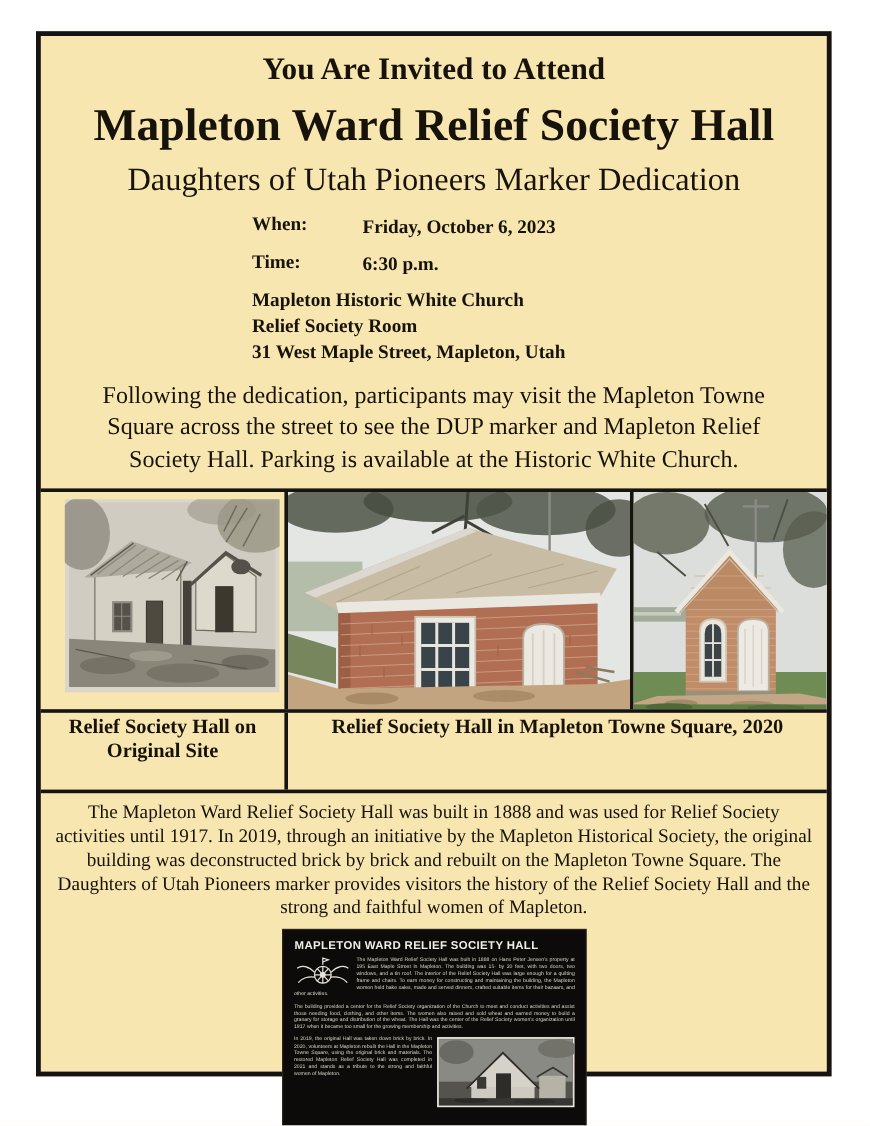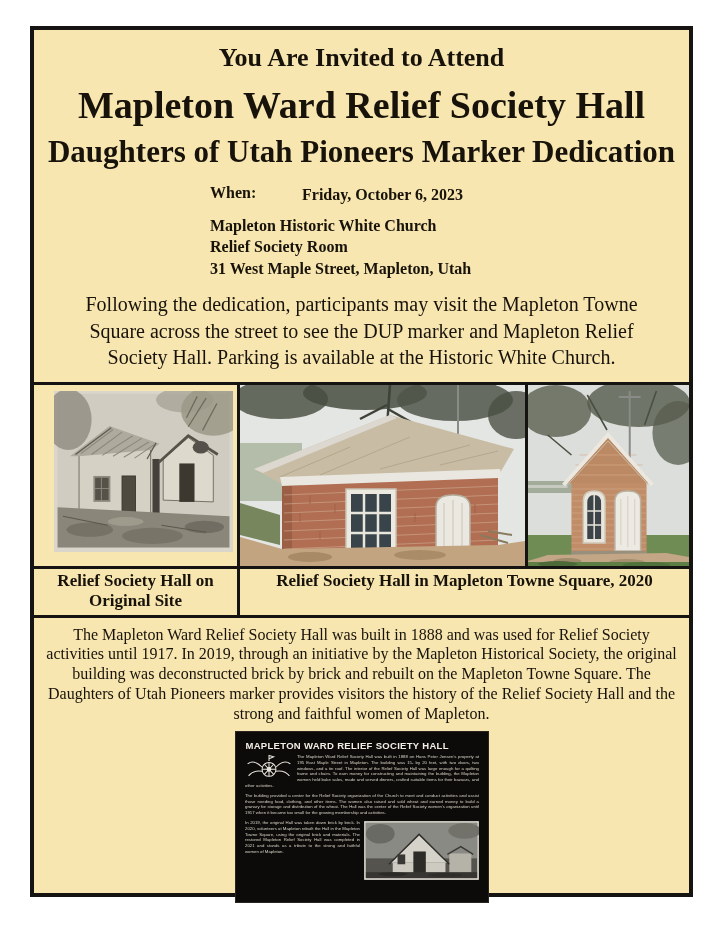--- a/index.html
+++ b/index.html
@@ -2,35 +2,35 @@
 <html><head>
 <meta charset="utf-8">
 <style>
   html,body{margin:0;padding:0;background:#ffffff;}
   .page{position:relative;width:725px;height:938px;background:#ffffff;overflow:hidden;
         font-family:"Liberation Serif","DejaVu Serif",serif;color:#17120a;}
   .flyer{position:absolute;left:30px;top:26px;width:663px;height:871px;box-sizing:border-box;
          background:#f8e6b0;border:4px solid #161412;}
   .invite{margin-top:13px;text-align:center;font-size:26px;font-weight:bold;}
   .title{margin-top:10px;text-align:center;font-size:38px;font-weight:bold;}
-  .subtitle{margin-top:7px;text-align:center;font-size:31px;font-weight:bold;}
+  .subtitle{margin-top:7px;text-align:center;font-size:27px;font-weight:normal;}
   .details{margin:14px 0 0 176px;font-size:16px;}
   .detail-row{display:flex;margin-bottom:9px;}
   .detail-label{width:92px;font-weight:bold;flex:none;}
   .detail-value{line-height:1.35;font-weight:bold;}
   .note{margin:12px auto 0;width:608px;text-align:center;font-size:20px;line-height:1.32;}
   .photo-table{margin-top:11px;border-top:3px solid #161412;}
   .photo-row{display:flex;height:181px;background:#f8e6b0;}
   .pcell{box-sizing:border-box;overflow:hidden;}
   .pcell svg{display:block;width:100%;height:100%;}
   .cell1{width:206px;border-right:3px solid #161412;padding:6px 4px 14px 20px;}
   .cell2{width:288px;border-right:3px solid #161412;}
   .cell3{flex:1;}
   .caption-row{display:flex;border-top:3px solid #161412;border-bottom:3px solid #161412;}
-  .caption{font-size:17px;font-weight:bold;text-align:center;padding:2px 0 4px;box-sizing:border-box;}
+  .caption{font-size:17px;font-weight:bold;text-align:center;padding:2px 0 22px;box-sizing:border-box;}
   .cap1{width:206px;border-right:3px solid #161412;}
   .cap2{flex:1;}
   .history{margin:7px 10px 0;text-align:center;font-size:16px;line-height:1.24;}
   .plaque{width:252px;height:170px;margin:8px auto 0;box-sizing:border-box;background:#0d0b09;
           color:#e9e5da;padding:7px 9px 4px;overflow:hidden;box-shadow:0 0 0 1px #2a2520;}
   .plaque-title{font-family:"Liberation Sans","DejaVu Sans",sans-serif;font-size:9.5px;font-weight:bold;
                 letter-spacing:.3px;margin:1px 0 3px 1px;color:#f2efe6;}
   .plaque-scale{width:468px;transform:scale(.5);transform-origin:0 0;
                 font-family:"Liberation Sans","DejaVu Sans",sans-serif;font-size:8.6px;line-height:1.33;
                 text-align:justify;color:#d9d5c9;}
@@ -45,20 +45,24 @@
   <div class="flyer">
 
     <div class="invite">You Are Invited to Attend</div>
     <div class="title">Mapleton Ward Relief Society Hall</div>
     <div class="subtitle">Daughters of Utah Pioneers Marker Dedication</div>
 
     <div class="details">
       <div class="detail-row">
         <div class="detail-label">When:</div>
         <div class="detail-value">Friday, October 6, 2023</div>
+      </div>
+      <div class="detail-row">
+        <div class="detail-label">Time:</div>
+        <div class="detail-value">6:30 p.m.</div>
       </div>
       <div class="detail-row">
         <div class="detail-value">
           <div>Mapleton Historic White Church</div>
           <div>Relief Society Room</div>
           <div>31 West Maple Street, Mapleton, Utah</div>
         </div>
       </div>
     </div>
 

